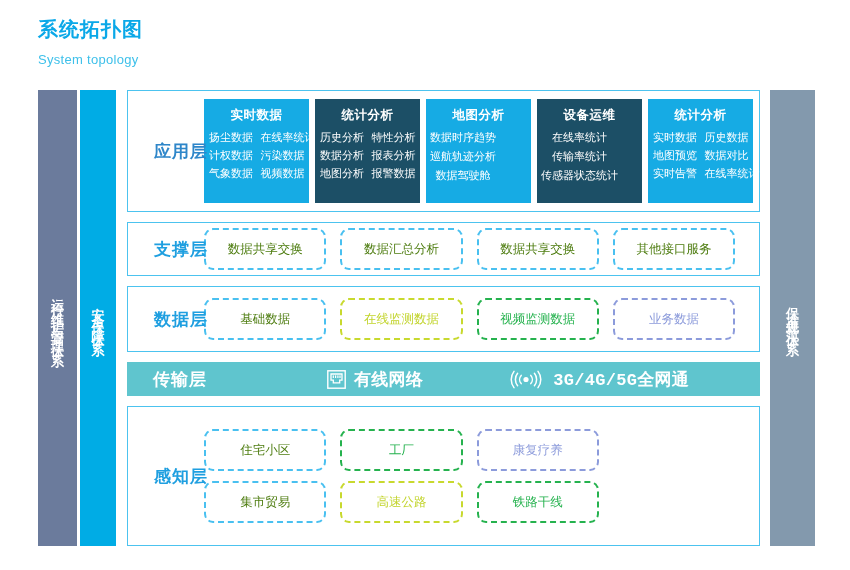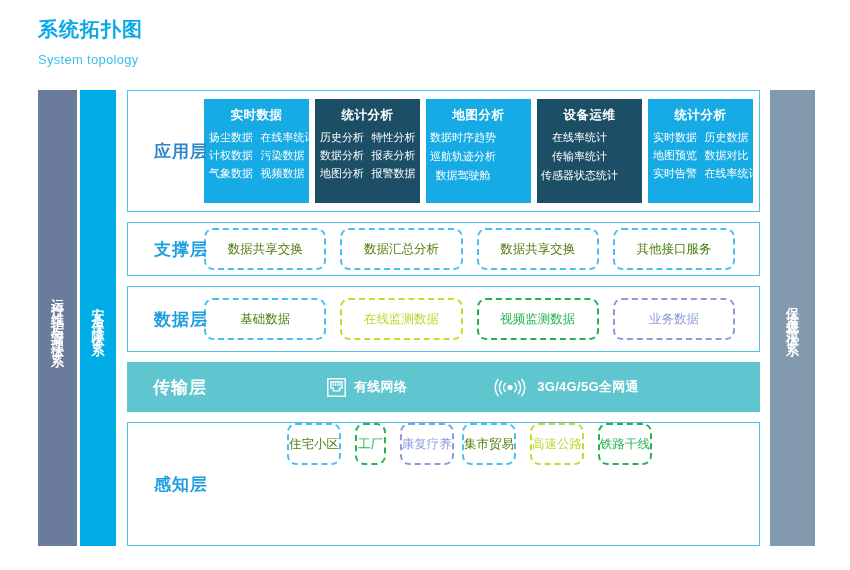--- a/index.html
+++ b/index.html
@@ -63,31 +63,31 @@
     display:flex;align-items:center;justify-content:center;
     font-size:12.5px;white-space:nowrap;
     border:2px dashed #49c0f0;color:#3fa9e0;
   }
   .pill.c-cyan{border-color:#49c0f0;color:#4d7c0f;}
   .pill.c-lime{border-color:#c8d92e;color:#c2d42c;}
   .pill.c-green{border-color:#25b24e;color:#25b24e;}
   .pill.c-purple{border-color:#8c9bdb;color:#8c9bdb;}
 
   
-  #layer-trans{height:50px;margin-bottom:10px;background:#5fc5ce;border:none;}
+  #layer-trans{height:34px;margin-bottom:10px;background:#5fc5ce;border:none;font-family:Liberation Mono, monospace;}
   #layer-trans .layer-label{color:#ffffff;}
   #trans-body{display:flex;align-items:center;height:100%;color:#ffffff;}
-  .trans-item{display:flex;align-items:center;font-size:13px;font-weight:bold;letter-spacing:.3px;}
+  .trans-item{display:flex;align-items:center;font-size:17px;font-weight:bold;letter-spacing:.3px;}
   #trans-wired{margin-left:124px;}
   #trans-wireless{margin-left:84px;}
   .trans-item svg{margin-right:8px;display:block;}
 
   
   #layer-sense{flex:1 1 auto;}
-  #sense-body{display:flex;flex-direction:row;justify-content:center;height:100%;gap:10px;padding-right:24px;}
+  #sense-body{display:flex;flex-direction:column;justify-content:center;height:100%;gap:10px;padding-right:24px;}
   .sense-row{display:flex;gap:14px;}
   .sense-row .pill{flex:0 0 calc(25% - 10.5px);}
   .sense-row.row2 .pill{flex:0 0 calc(25% - 10.5px);}
 </style>
 </head>
 <body>
 
 <div id="header">
   <div id="title-cn">系统拓扑图</div>
   <div id="title-en">System topology</div>

